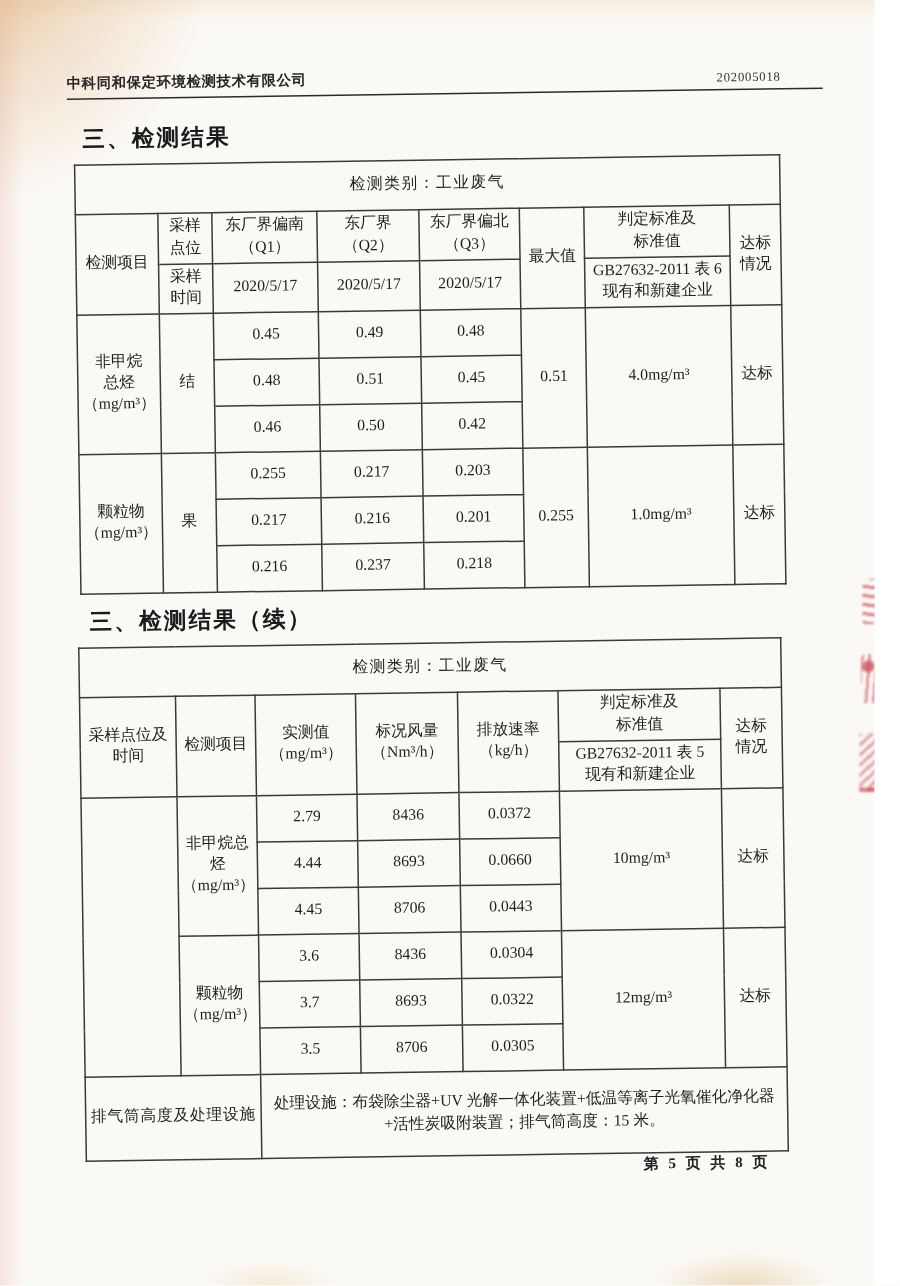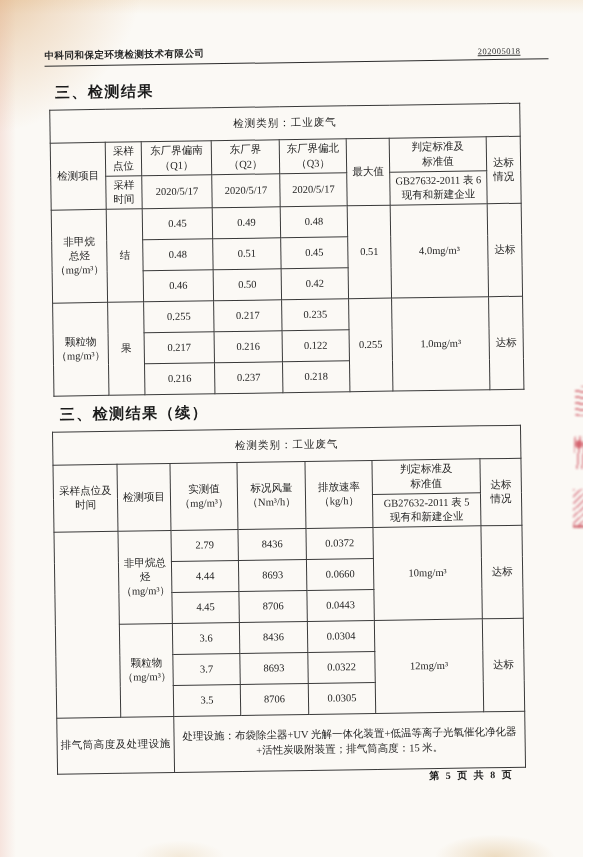--- a/index.html
+++ b/index.html
@@ -24,21 +24,21 @@
     transform:rotate(-0.85deg);
     transform-origin:300px 430px;
   }
   
   .hdr{
     position:absolute;left:50px;top:46px;width:504px;
     display:flex;justify-content:space-between;align-items:flex-end;
     border-bottom:1.6px solid #2b2b2b;padding-bottom:3px;
   }
   .hdr .co{font-size:9.5px;font-weight:bold;letter-spacing:0.5px;color:#262626;}
-  .hdr .no{font-size:8.5px;color:#333;margin-right:28px;letter-spacing:0.5px;text-decoration:underline;}
+  .hdr .no{font-size:8.5px;color:#333;margin-right:28px;letter-spacing:0.5px;}
   .sec-title{
     position:absolute;left:60px;font-size:15px;font-weight:bold;
     letter-spacing:1.5px;color:#1b1b1b;
   }
   #title1{top:80px;}
   #title2{top:402px;}
   
   table.t{
     position:absolute;border-collapse:collapse;table-layout:fixed;
     border:1.6px solid #2e2e2e;background:transparent;
@@ -161,29 +161,29 @@
         <td>0.46</td>
         <td>0.50</td>
         <td>0.42</td>
       </tr>
       <tr class="r-d">
         <td rowspan="3">颗粒物
 （mg/m³）</td>
         <td rowspan="3" class="guo">果</td>
         <td>0.255</td>
         <td>0.217</td>
-        <td>0.235</td>
+        <td>0.203</td>
         <td rowspan="3">0.255</td>
         <td rowspan="3">1.0mg/m³</td>
         <td rowspan="3">达标</td>
       </tr>
       <tr class="r-d">
         <td>0.217</td>
         <td>0.216</td>
-        <td>0.122</td>
+        <td>0.201</td>
       </tr>
       <tr class="r-d">
         <td>0.216</td>
         <td>0.237</td>
         <td>0.218</td>
       </tr>
     </tbody>
       </table>
 
     <div class="sec-title" id="title2">三、检测结果（续）</div>

